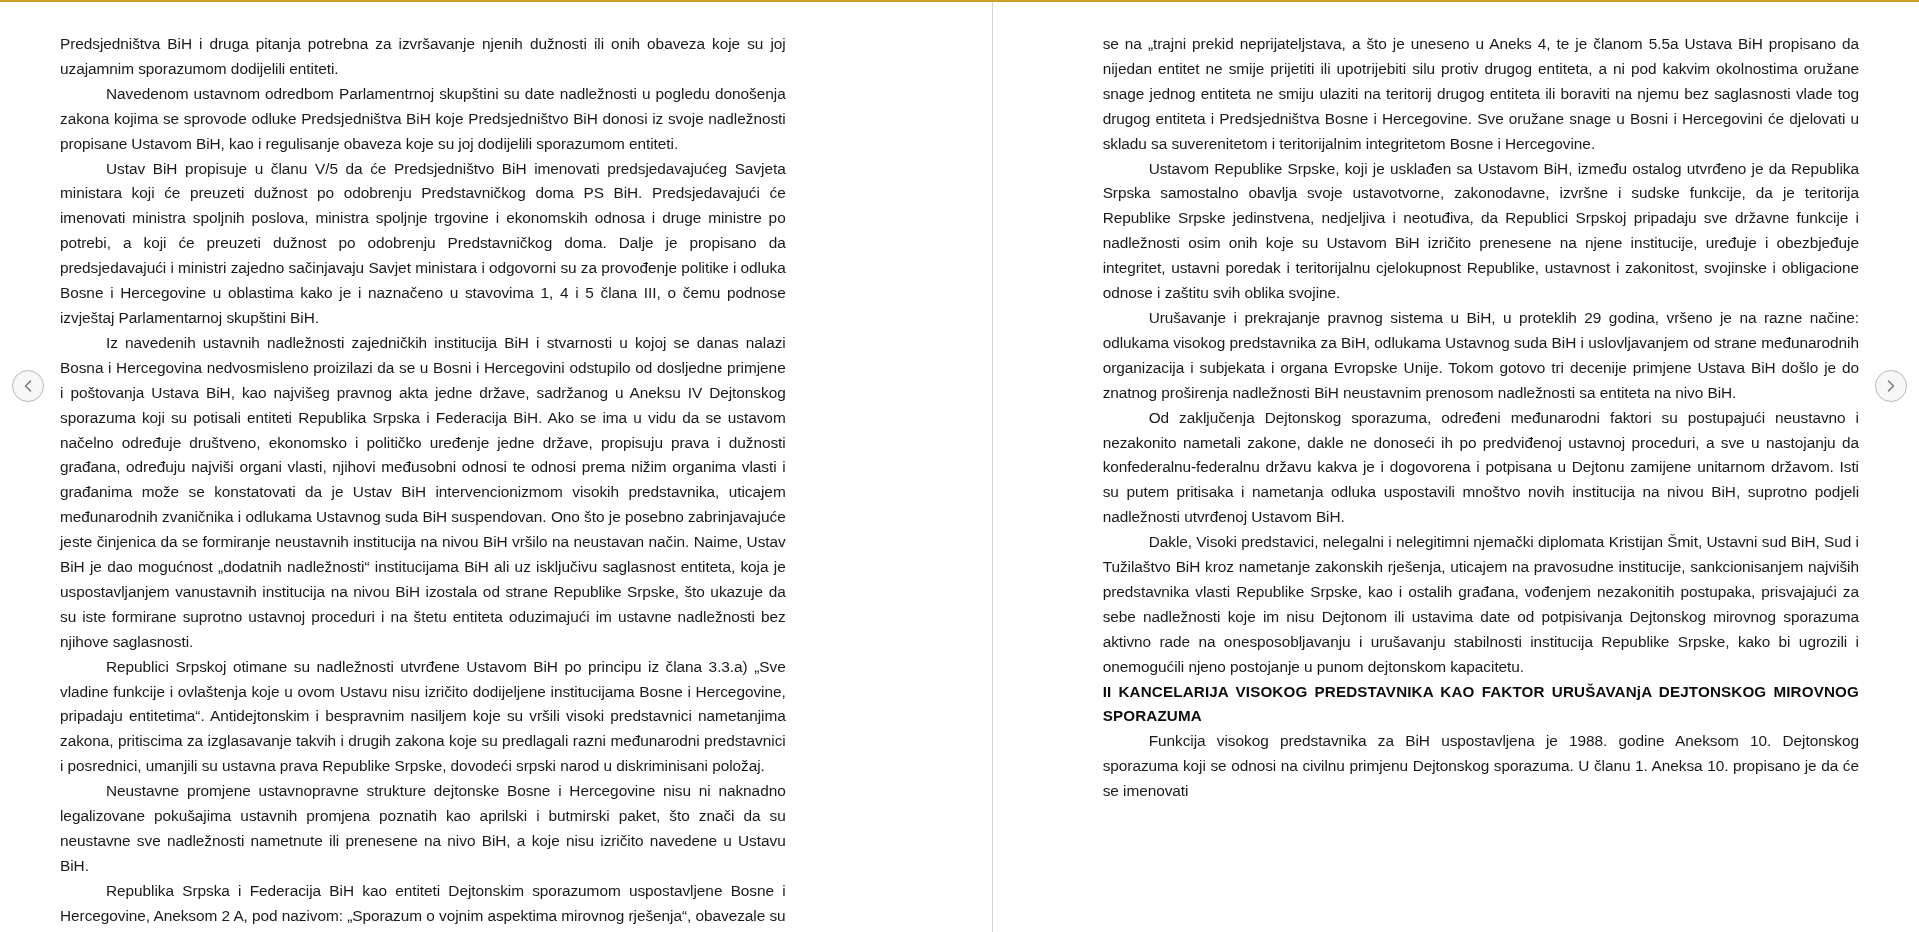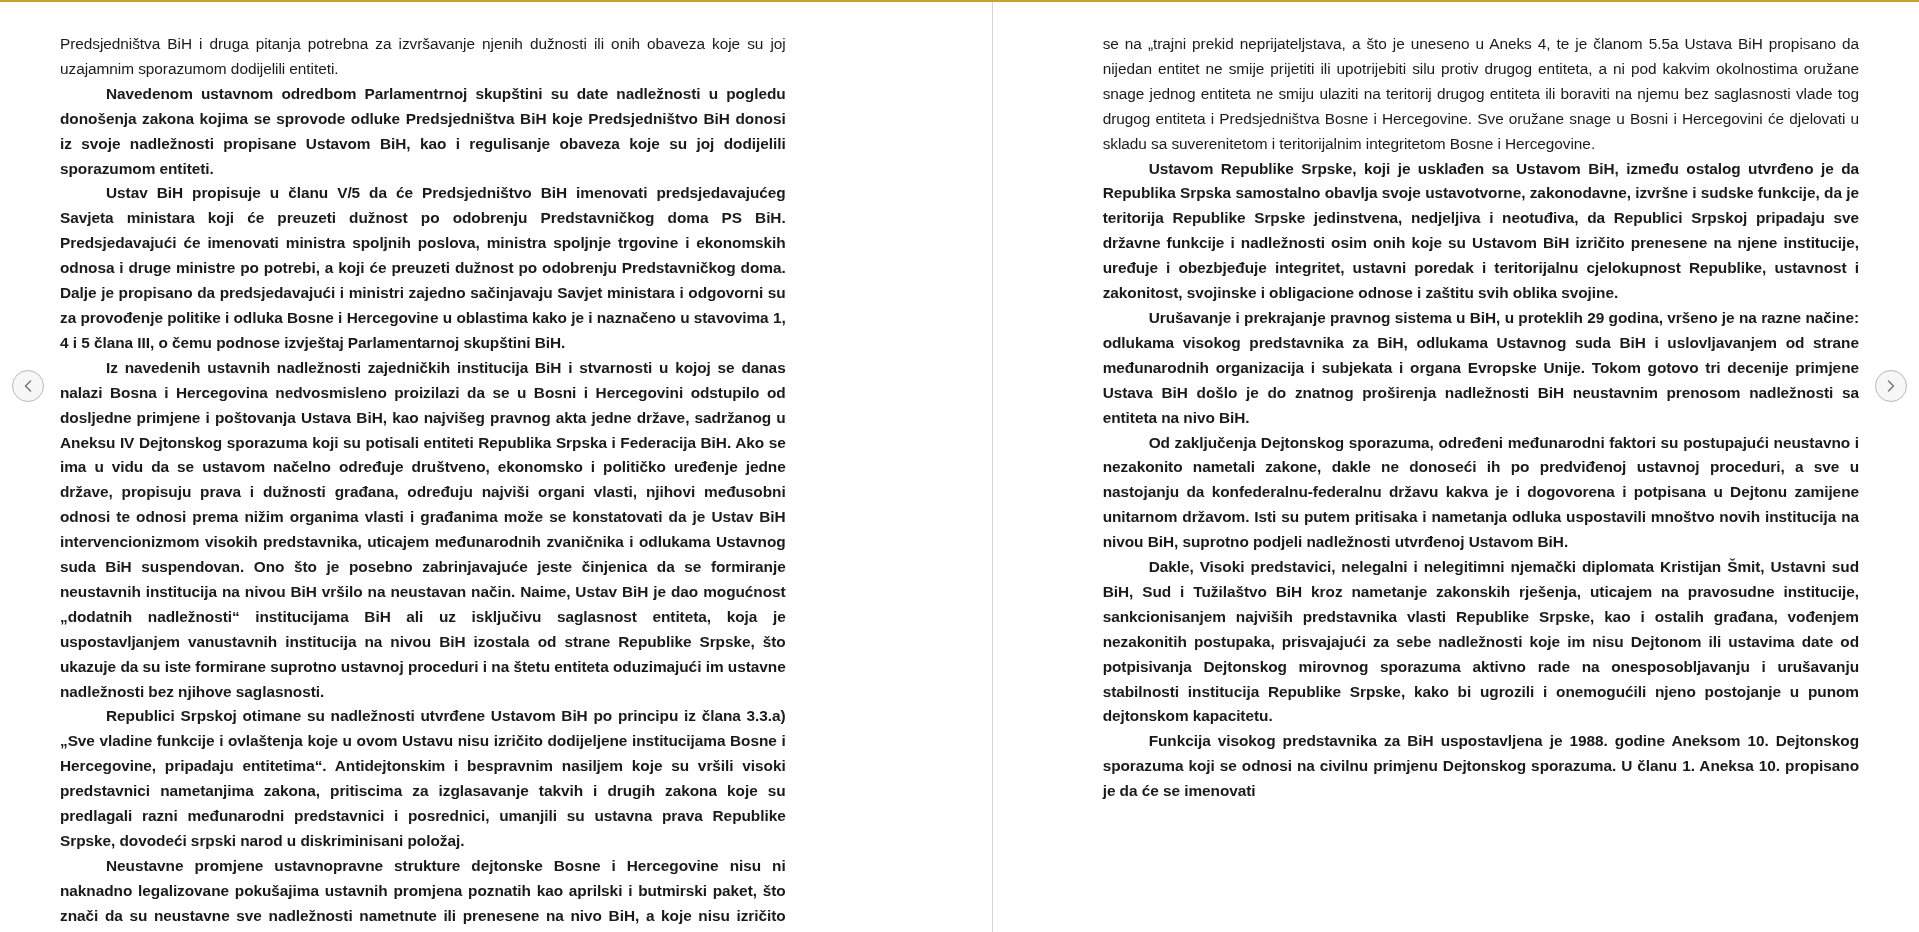--- a/index.html
+++ b/index.html
@@ -61,21 +61,20 @@
     text-align: justify;
     text-justify: inter-word;
     font-size: 15.4px;
     line-height: 24.9px;
     color: #1a1a1a;
     font-family: "Liberation Sans", sans-serif;
     letter-spacing: -0.05px;
   }
   p.indent {
     text-indent: 46px;
-    font-weight: bold;
   }
   p.heading {
     margin: 0;
     text-align: justify;
     font-size: 15.2px;
     line-height: 24.9px;
     font-weight: bold;
     color: #0d0d0d;
     letter-spacing: 0.15px;
     font-family: "Liberation Sans", sans-serif;
@@ -124,20 +123,21 @@
       </div>
     </div>
 
     <div class="page page-right">
       <div class="page-body">
         <p class="para">se na „trajni prekid neprijateljstava, a što je uneseno u Aneks 4, te je članom 5.5a Ustava BiH propisano da nijedan entitet ne smije prijetiti ili upotrijebiti silu protiv drugog entiteta, a ni pod kakvim okolnostima oružane snage jednog entiteta ne smiju ulaziti na teritorij drugog entiteta ili boraviti na njemu bez saglasnosti vlade tog drugog entiteta i Predsjedništva Bosne i Hercegovine. Sve oružane snage u Bosni i Hercegovini će djelovati u skladu sa suverenitetom i teritorijalnim integritetom Bosne i Hercegovine.</p>
         <p class="para indent">Ustavom Republike Srpske, koji je usklađen sa Ustavom BiH, između ostalog utvrđeno je da Republika Srpska samostalno obavlja svoje ustavotvorne, zakonodavne, izvršne i sudske funkcije, da je teritorija Republike Srpske jedinstvena, nedjeljiva i neotuđiva, da Republici Srpskoj pripadaju sve državne funkcije i nadležnosti osim onih koje su Ustavom BiH izričito prenesene na njene institucije, uređuje i obezbjeđuje integritet, ustavni poredak i teritorijalnu cjelokupnost Republike, ustavnost i zakonitost, svojinske i obligacione odnose i zaštitu svih oblika svojine.</p>
         <p class="para indent">Urušavanje i prekrajanje pravnog sistema u BiH, u proteklih 29 godina, vršeno je na razne načine: odlukama visokog predstavnika za BiH, odlukama Ustavnog suda BiH i uslovljavanjem od strane međunarodnih organizacija i subjekata i organa Evropske Unije. Tokom gotovo tri decenije primjene Ustava BiH došlo je do znatnog proširenja nadležnosti BiH neustavnim prenosom nadležnosti sa entiteta na nivo BiH.</p>
         <p class="para indent">Od zaključenja Dejtonskog sporazuma, određeni međunarodni faktori su postupajući neustavno i nezakonito nametali zakone, dakle ne donoseći ih po predviđenoj ustavnoj proceduri, a sve u nastojanju da konfederalnu-federalnu državu kakva je i dogovorena i potpisana u Dejtonu zamijene unitarnom državom. Isti su putem pritisaka i nametanja odluka uspostavili mnoštvo novih institucija na nivou BiH, suprotno podjeli nadležnosti utvrđenoj Ustavom BiH.</p>
         <p class="para indent">Dakle, Visoki predstavici, nelegalni i nelegitimni njemački diplomata Kristijan Šmit, Ustavni sud BiH, Sud i Tužilaštvo BiH kroz nametanje zakonskih rješenja, uticajem na pravosudne institucije,  sankcionisanjem najviših predstavnika vlasti Republike Srpske, kao i ostalih građana, vođenjem nezakonitih postupaka, prisvajajući za sebe nadležnosti koje im nisu Dejtonom ili ustavima date od potpisivanja Dejtonskog mirovnog sporazuma aktivno rade na onesposobljavanju i  urušavanju stabilnosti institucija Republike Srpske, kako bi ugrozili i onemogućili njeno postojanje u punom dejtonskom kapacitetu.</p>
+        <p class="heading gap-before-heading">II KANCELARIJA VISOKOG PREDSTAVNIKA KAO FAKTOR URUŠAVANjA DEJTONSKOG MIROVNOG SPORAZUMA</p>
         <p class="para indent gap-after-heading">Funkcija visokog predstavnika za BiH uspostavljena je 1988. godine Aneksom 10. Dejtonskog sporazuma koji se odnosi na civilnu primjenu Dejtonskog sporazuma. U članu 1. Aneksa 10. propisano je da će se imenovati</p>
       </div>
     </div>
 
   </div>
 
   <div class="nav-arrow" id="nav-prev" title="Previous page">
     <span>
       <svg width="12" height="14" viewBox="0 0 12 14" aria-hidden="true">
         <polyline points="8.5,2 3.5,7 8.5,12" fill="none" stroke="#7a7a7a" stroke-width="1.6" stroke-linecap="round" stroke-linejoin="round"></polyline>

